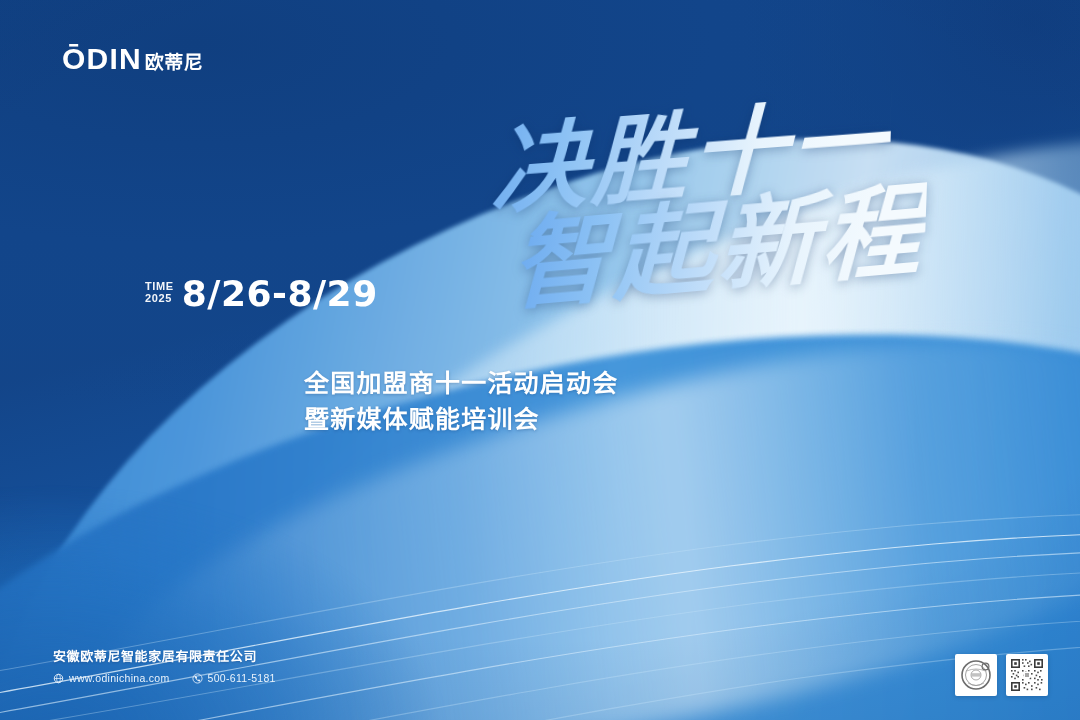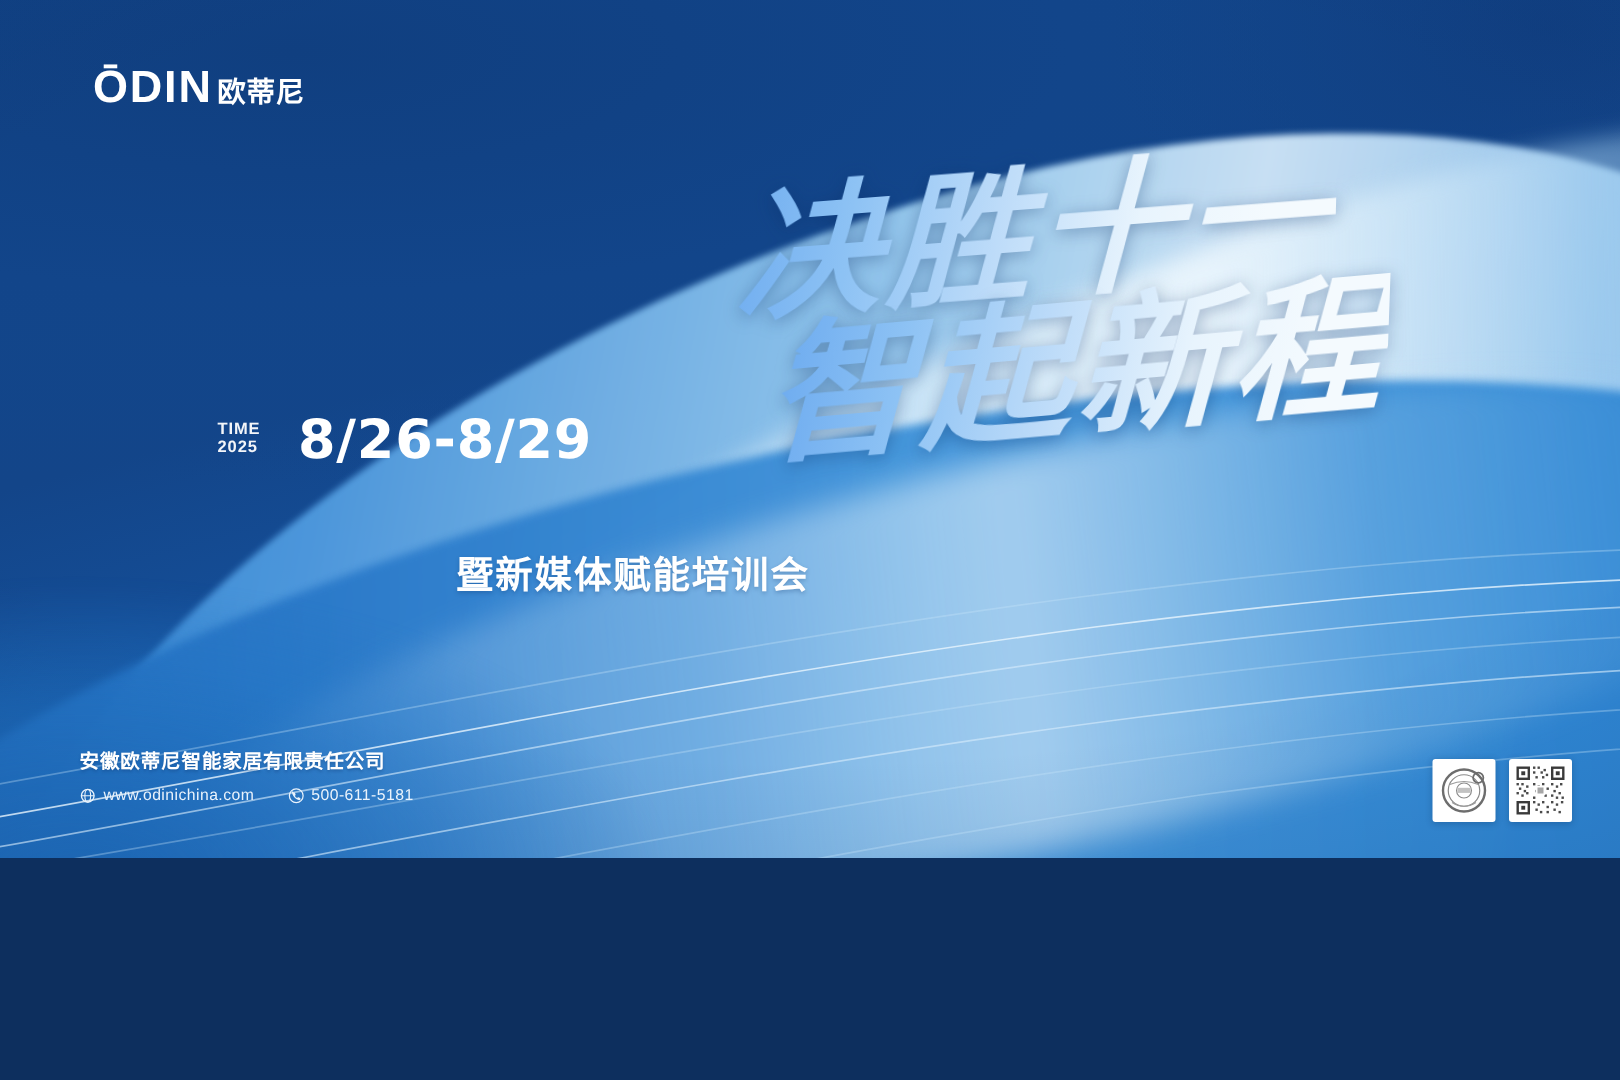--- a/index.html
+++ b/index.html
@@ -4,21 +4,21 @@
 <title>ODIN Event Poster</title>
 <style>
   html, body {
     margin: 0;
     padding: 0;
     background: #0d2f5e;
   }
   .poster {
     position: relative;
     width: 1080px;
-    height: 572px;
+    height: 720px;
     overflow: hidden;
     background: #0369a1;
     font-family: "Liberation Sans", "DejaVu Sans", sans-serif;
     -webkit-font-smoothing: antialiased;
   }
 
   
   .bg-base {
     position: absolute;
     inset: 0;
@@ -187,21 +187,21 @@
     color: #ffffff;
     z-index: 6;
   }
   .date-label {
     display: flex;
     flex-direction: column;
     font-size: 11px;
     font-weight: 700;
     line-height: 1.08;
     letter-spacing: .6px;
-    margin-right: 25px;
+    margin-right: 8px;
     padding-bottom: 3px;
     opacity: .95;
   }
   .date-main {
     font-size: 36px;
     font-weight: 700;
     letter-spacing: .5px;
     line-height: 1;
     font-family: "DejaVu Sans", "Liberation Sans", sans-serif;
   }
@@ -334,20 +334,21 @@
   <div class="date-row">
     <div class="date-label">
       <span>TIME</span>
       <span>2025</span>
     </div>
     <div class="date-main">8/26-8/29</div>
   </div>
 
 
   <div class="subtitle">
+    <div>全国加盟商十一活动启动会</div>
     <div>暨新媒体赋能培训会</div>
   </div>
 
   <div class="footer">
     <div class="footer-company">安徽欧蒂尼智能家居有限责任公司</div>
     <div class="footer-contacts">
       <div class="contact-item">
         <span class="ico">
           <svg width="11" height="11" viewBox="0 0 12 12">
             <circle cx="6" cy="6" r="4.6" fill="none" stroke="#eaf3fc" stroke-width="1"></circle>

